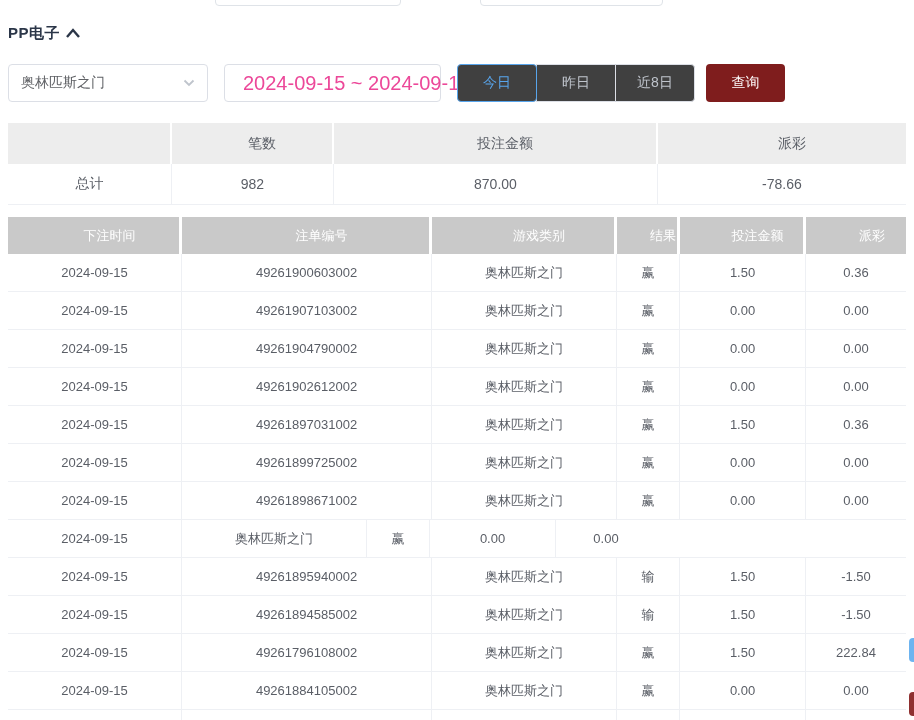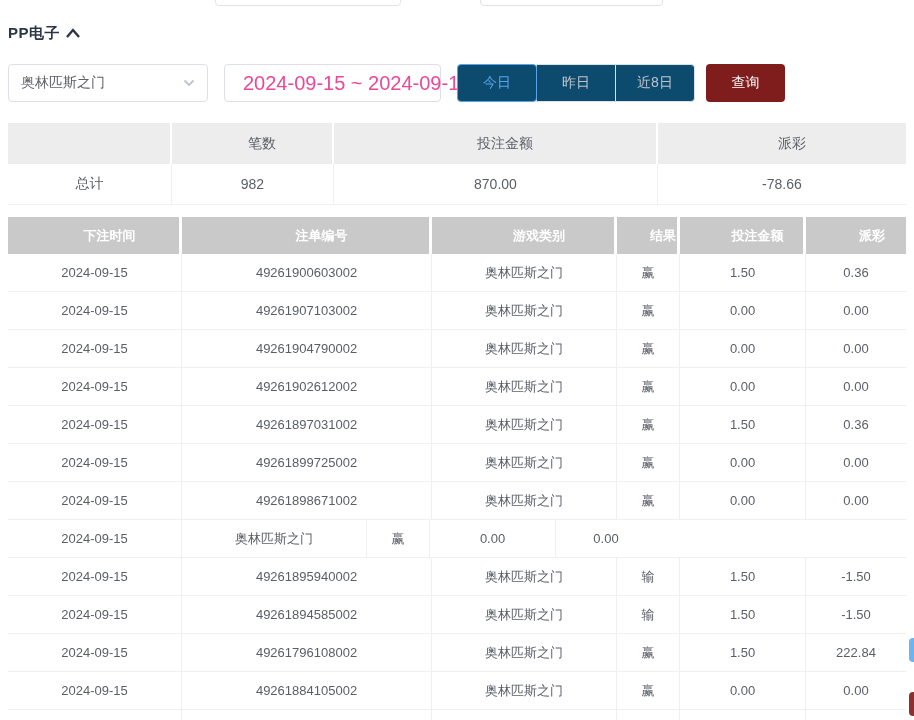--- a/index.html
+++ b/index.html
@@ -31,21 +31,21 @@
     display:flex; align-items:center; justify-content:space-between; padding:0 12px; cursor:pointer;
   }
   .select-box .sel-text { font-size:14px; color:#606266; }
   .date-box {
     margin-left:16px; width:217px; height:38px; border:1px solid #dcdfe6; border-radius:4px; background:#fff;
     display:flex; align-items:center; padding:0 10px; cursor:pointer;
   }
   .date-box .date-text { font-size:20px; color:#ec4899; margin-left:8px; white-space:nowrap; }
   .btn-group { display:flex; margin-left:16px; }
   .qbtn {
-    width:80px; height:38px; background:#0c4a6e; border:1px solid #dcdfe6; font-size:14px; color:#bfc4cc;
+    width:80px; height:38px; background:#404040; border:1px solid #dcdfe6; font-size:14px; color:#bfc4cc;
     display:flex; align-items:center; justify-content:center; cursor:pointer; margin-left:-1px; position:relative;
     font-family:inherit;
   }
   .qbtn:first-child { border-radius:4px 0 0 4px; margin-left:0; }
   .qbtn:last-child { border-radius:0 4px 4px 0; }
   .qbtn.active { border-color:#58a5ec; color:#58a5ec; z-index:2; border-radius:4px; }
   .query-btn {
     margin-left:11px; width:79px; height:38px; background:#7f1d1d; color:#fff; font-size:14px;
     border:none; border-radius:4px; cursor:pointer; font-family:inherit;
   }
@@ -64,21 +64,21 @@
     background:#fff; font-size:14px; color:#5a5e66;
     display:flex; align-items:center; justify-content:center; border-right:1px solid #eef0f4;
   }
   .s-row .cell:last-child { border-right:none; }
   .sc0 { width:18.26%; } .sc1 { width:18.04%; } .sc2 { width:36.08%; } .sc3 { width:27.62%; }
 
   
   .records-table { margin-top:12px; width:898px; }
   .r-head { display:flex; height:37px; }
   .r-head .cell {
-    background:#c9c9c9; color:#fff; font-size:13px; font-weight:bold;
+    background:#c9c9c9; color:#fff; font-size:13px; font-weight:normal;
     display:flex; align-items:center; justify-content:center; border-right:3px solid #fff;padding-left:32px;
   }
   .r-head .cell:last-child { border-right:none; }
   .r-row { display:flex; height:38px; border-bottom:1px solid #eef0f4; background:#fff; }
   .r-row .cell {
     font-size:13px; color:#5a5e66;
     display:flex; align-items:center; justify-content:center; border-right:1px solid #eef0f4;
   }
   .r-row .cell:last-child { border-right:none; }
   .rc0 { width:19.38%; } .rc1 { width:27.84%; } .rc2 { width:20.60%; }

